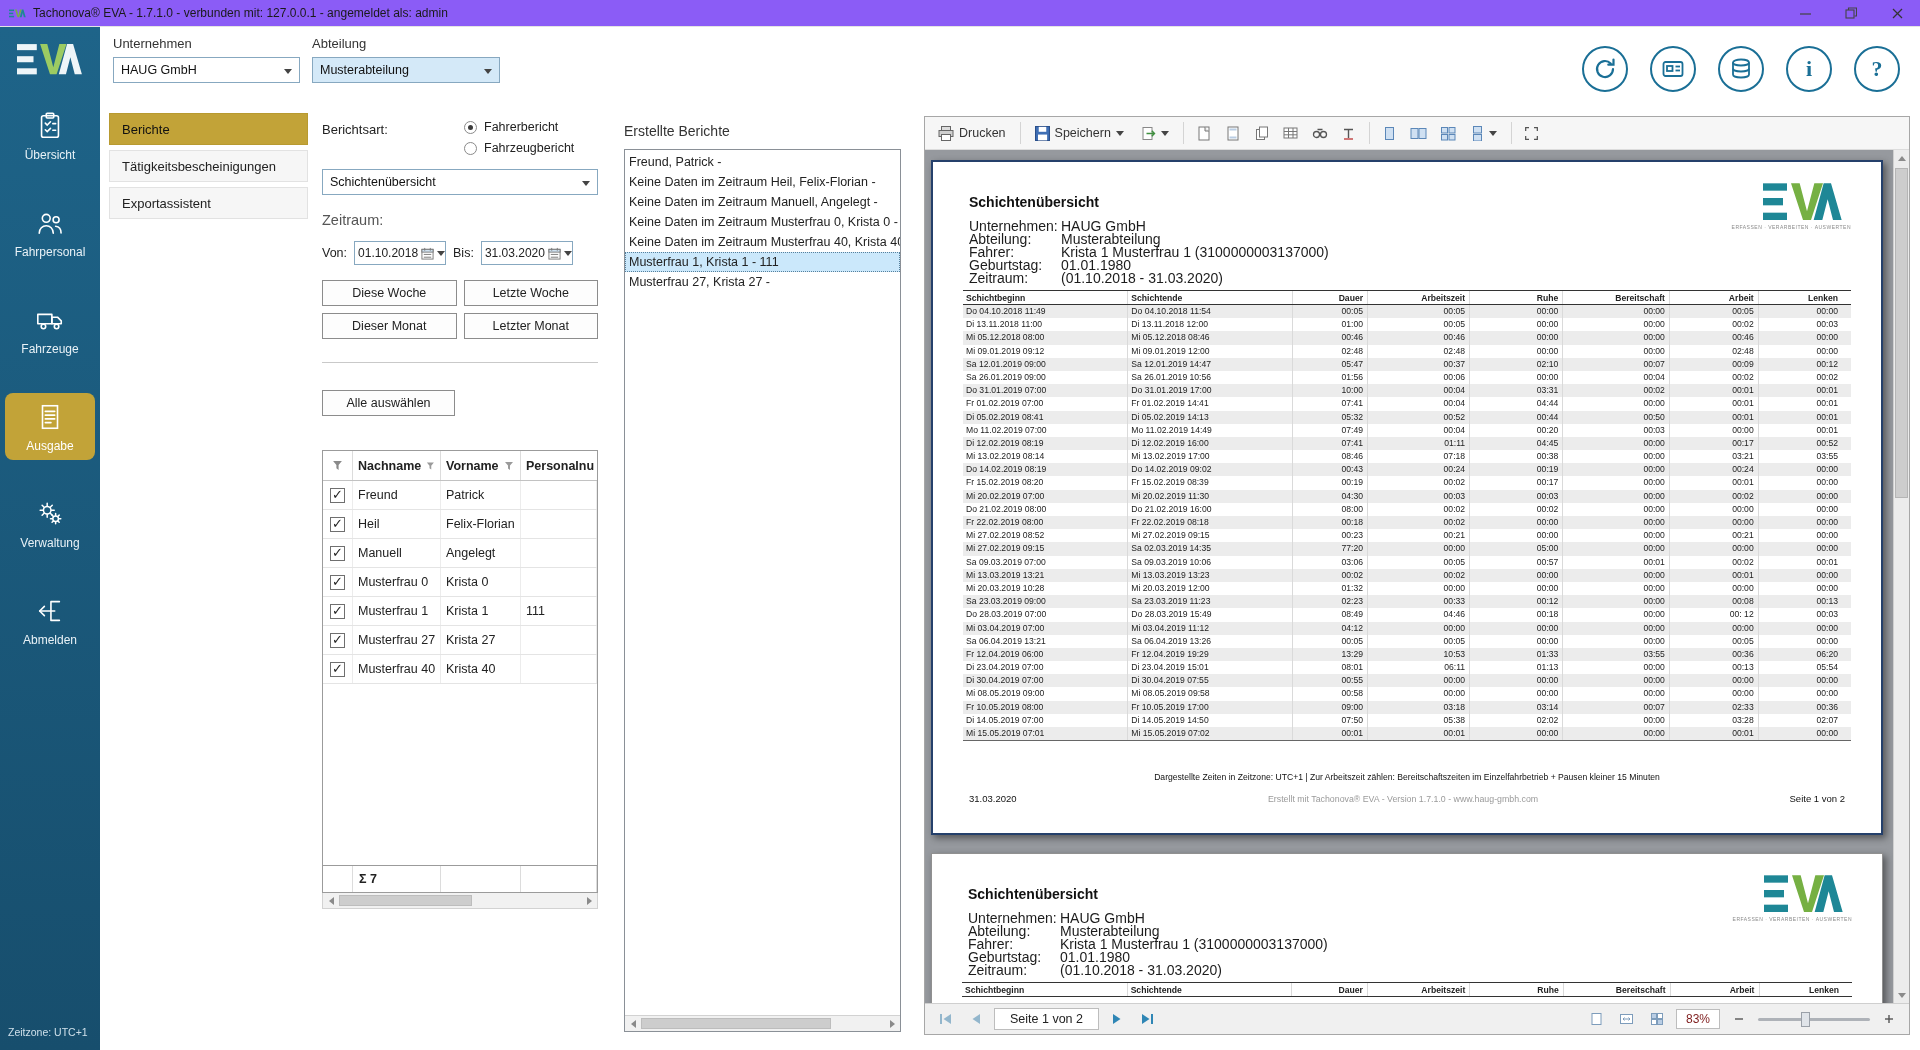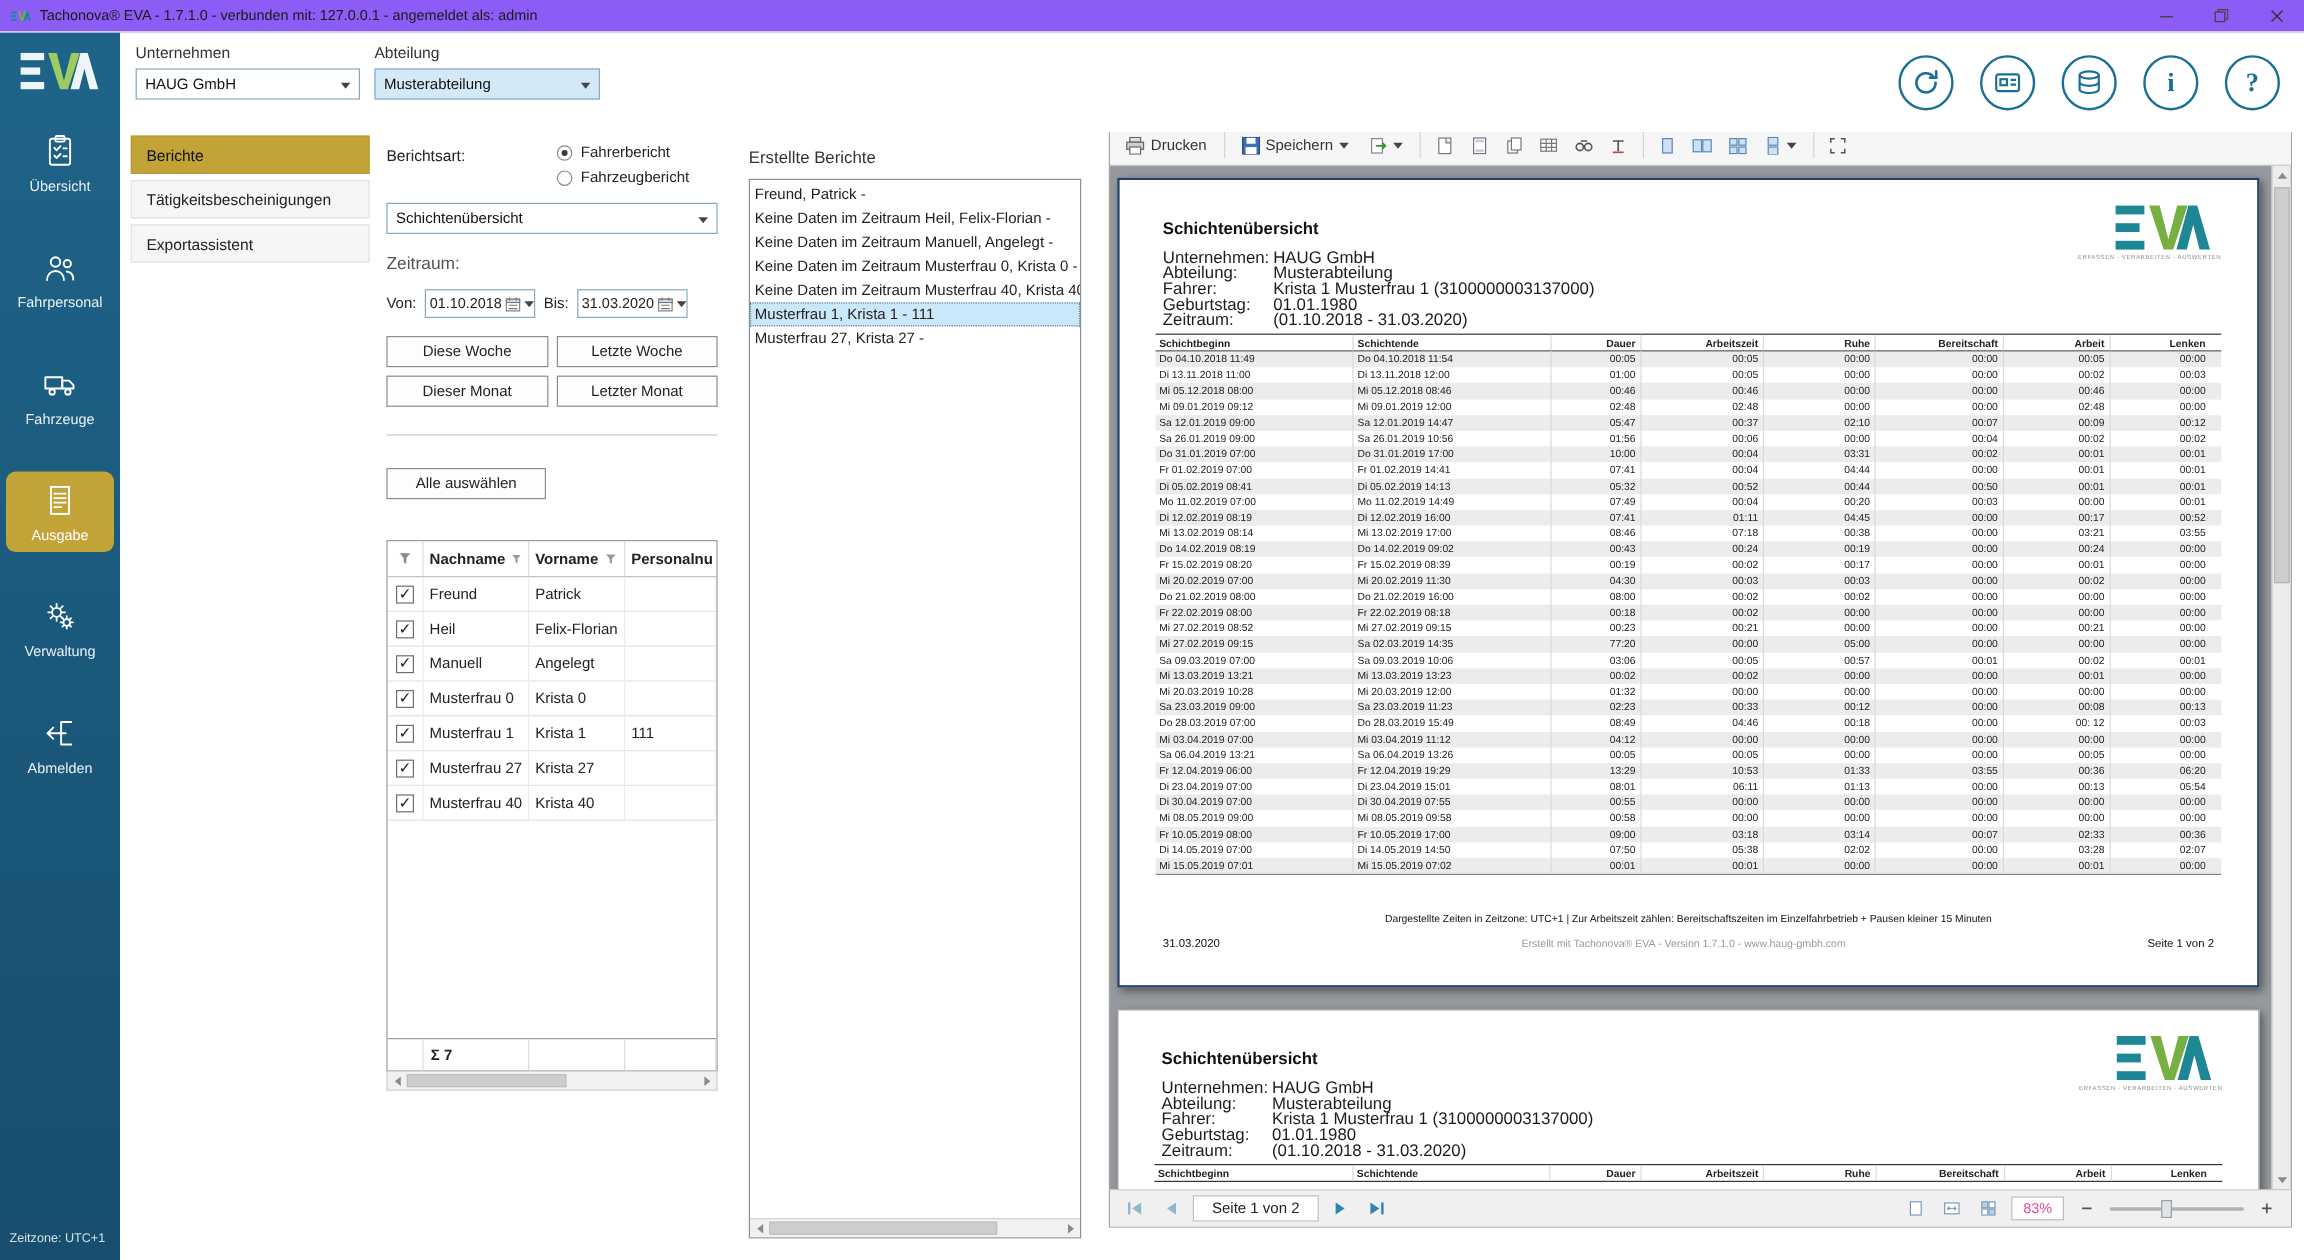--- a/index.html
+++ b/index.html
@@ -88,21 +88,21 @@
   
   .reports{position:absolute;left:624px;top:110px;width:277px;z-index:20;}
   .rp-title{margin-top:13px;font-size:14px;color:#333;}
   .listbox{margin-top:10px;height:883px;border:1px solid #8a9097;background:#fff;display:flex;flex-direction:column;}
   .litems{flex:1;padding-top:2px;overflow:hidden;}
   .litem{height:20px;line-height:20px;font-size:12.5px;padding:0 4px;white-space:nowrap;overflow:hidden;}
   .litem.sel{background:#cbe8fb;outline:1px dotted #56809c;outline-offset:-1px;}
   .listbox .hscroll{border:none;border-top:1px solid #d2d2d2;flex:0 0 auto;}
 
   
-  .preview{position:absolute;left:924px;top:104px;width:986px;height:919px;border:1px solid #a7a7a7;display:flex;flex-direction:column;background:#fff;z-index:20;}
+  .preview{position:absolute;left:924px;top:116px;width:986px;height:919px;border:1px solid #a7a7a7;display:flex;flex-direction:column;background:#fff;z-index:20;}
   .ptoolbar{height:33px;background:#f6f6f6;border-bottom:1px solid #dcdcdc;display:flex;align-items:center;padding:0 8px;gap:7px;font-size:12.5px;color:#333;flex:0 0 auto;}
   .tbtn{display:flex;align-items:center;gap:5px;padding:3px 5px;}
   .tsep{width:1px;height:22px;background:#d4d4d4;margin:0 2px;}
   .ticon{width:22px;height:22px;display:flex;align-items:center;justify-content:center;}
   .canvas{flex:1;position:relative;background:#96999e;overflow:hidden;}
   .vscroll{position:absolute;right:0;top:0;bottom:0;width:16px;background:#ececec;border-left:1px solid #cfcfcf;}
   .vs-btn{position:absolute;left:0;right:0;height:16px;display:flex;align-items:center;justify-content:center;}
   .vs-up{top:0;} .vs-down{bottom:0;}
   .tri-u{width:0;height:0;border-left:4px solid transparent;border-right:4px solid transparent;border-bottom:5px solid #8a8a8a;}
   .tri-d{width:0;height:0;border-left:4px solid transparent;border-right:4px solid transparent;border-top:5px solid #8a8a8a;}
@@ -129,21 +129,21 @@
   .rcell.c0{width:18.5%;} .rcell.c1{width:18.5%;} .rcell.c2{width:8.5%;} .rcell.c3{width:11.5%;}
   .rcell.c4{width:10.5%;} .rcell.c5{width:12%;} .rcell.c6{width:10%;} .rcell.c7{width:9.5%;}
   .rfoot-note{position:absolute;left:36px;right:36px;top:610px;font-size:8.6px;text-align:center;color:#111;}
   .rfoot{position:absolute;left:36px;right:36px;top:631px;font-size:9.5px;color:#111;display:flex;align-items:baseline;}
   .rf-center{flex:1;text-align:center;color:#9a9a9a;font-size:8.8px;}
 
   .pstatus{height:31px;background:#f0f0f0;border-top:1px solid #cfcfcf;display:flex;align-items:center;padding:0 9px;gap:6px;flex:0 0 auto;}
   .nav-btn{width:24px;height:22px;display:flex;align-items:center;justify-content:center;}
   .pagebox{border:1px solid #bdbdbd;background:#fff;height:22px;display:flex;align-items:center;padding:0 15px;font-size:12.5px;color:#222;}
   .ps-right{margin-left:auto;display:flex;align-items:center;gap:8px;}
-  .zoombox{border:1px solid #bdbdbd;background:#fff;height:20px;padding:0 9px;font-size:12px;display:flex;align-items:center;color:#ec4899;}
+  .zoombox{border:1px solid #bdbdbd;background:#fff;height:20px;padding:0 9px;font-size:12px;display:flex;align-items:center;color:#7f1d1d;}
   .slider{width:112px;height:3px;background:#aeb2b8;position:relative;border-radius:2px;}
   .sthumb{position:absolute;left:38%;top:-6px;width:9px;height:15px;background:#e0e4e9;border:1px solid #9aa0a8;}
 </style>
 </head>
 <body>
 
 <div class="titlebar">
   <span class="tb-icon">
     <svg viewBox="0 0 120 60" width="17" height="9">
       <rect x="0" y="2" width="36" height="11" fill="#1e8796"></rect>

